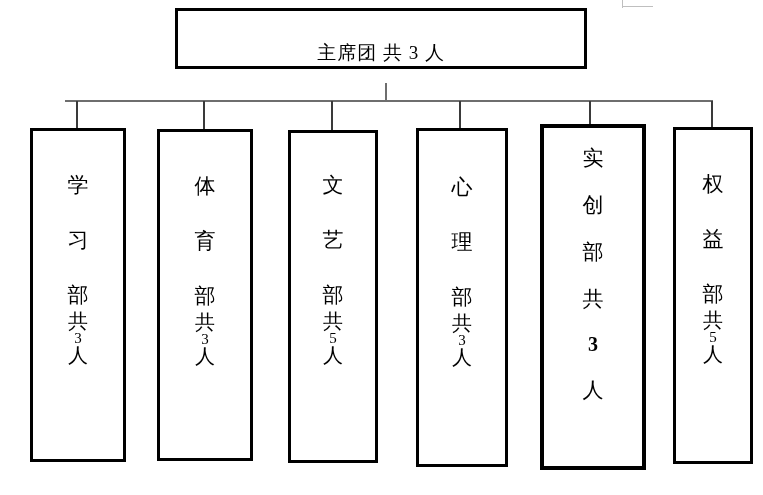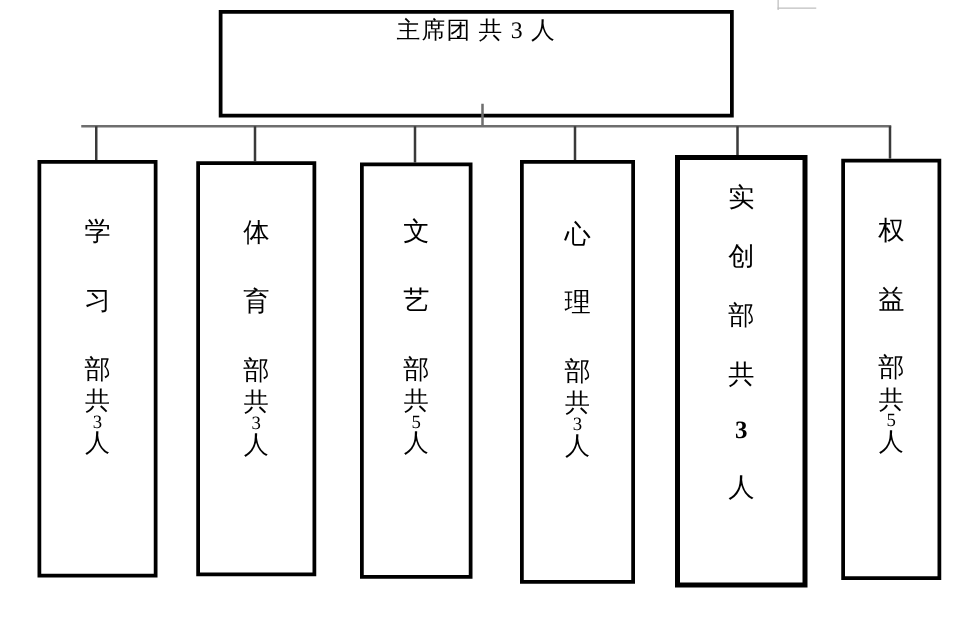--- a/index.html
+++ b/index.html
@@ -65,23 +65,23 @@
     position: absolute;
     background: #ffffff;
     border: 3px solid #000000;
     box-sizing: border-box;
   }
 
   .root-node {
     left: 175px;
     top: 8px;
     width: 412px;
-    height: 86px;
-    display: flex;
-    align-items: flex-start;
+    height: 61px;
+    display: flex;
+    align-items: flex-end;
     justify-content: center;
   }
   .root-label {
     font-size: 19px;
     letter-spacing: 1px;
     white-space: nowrap;
   }
 
   
   .dept-node {

